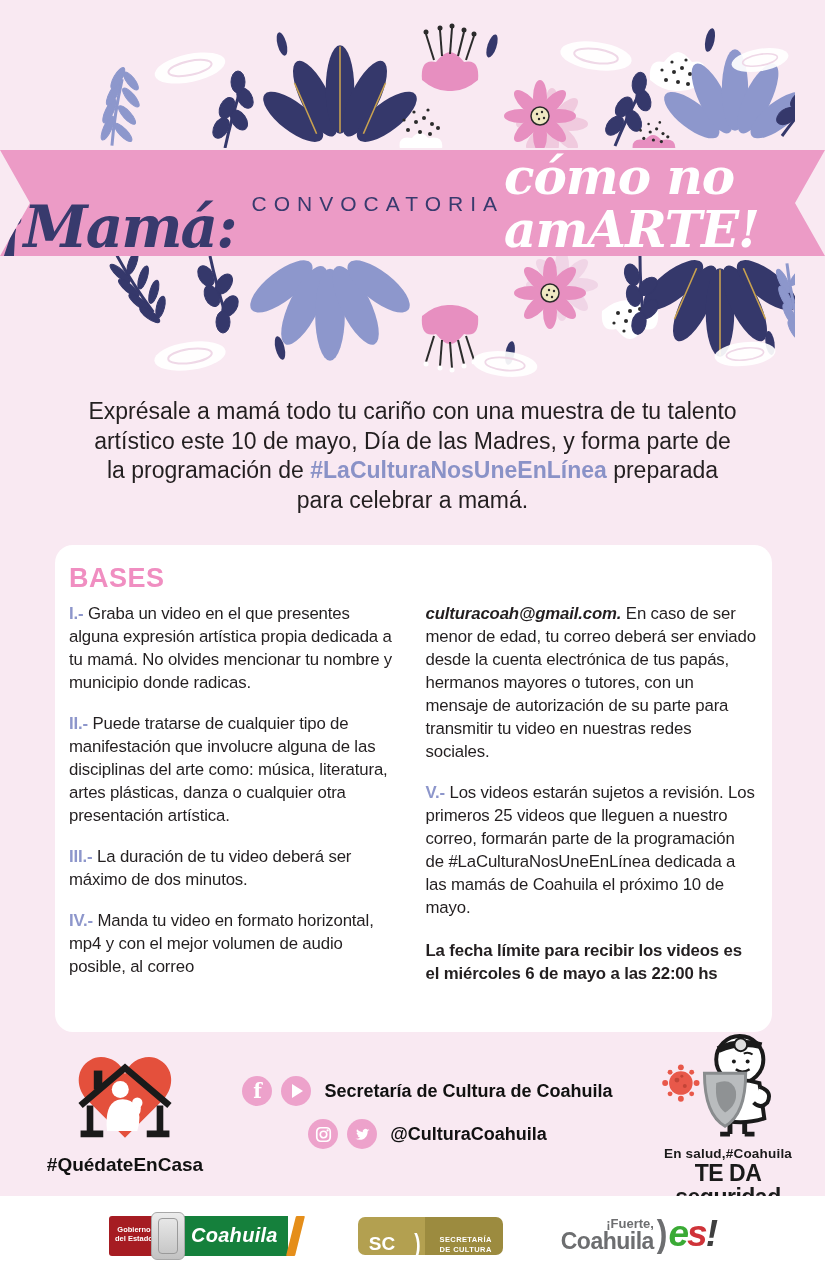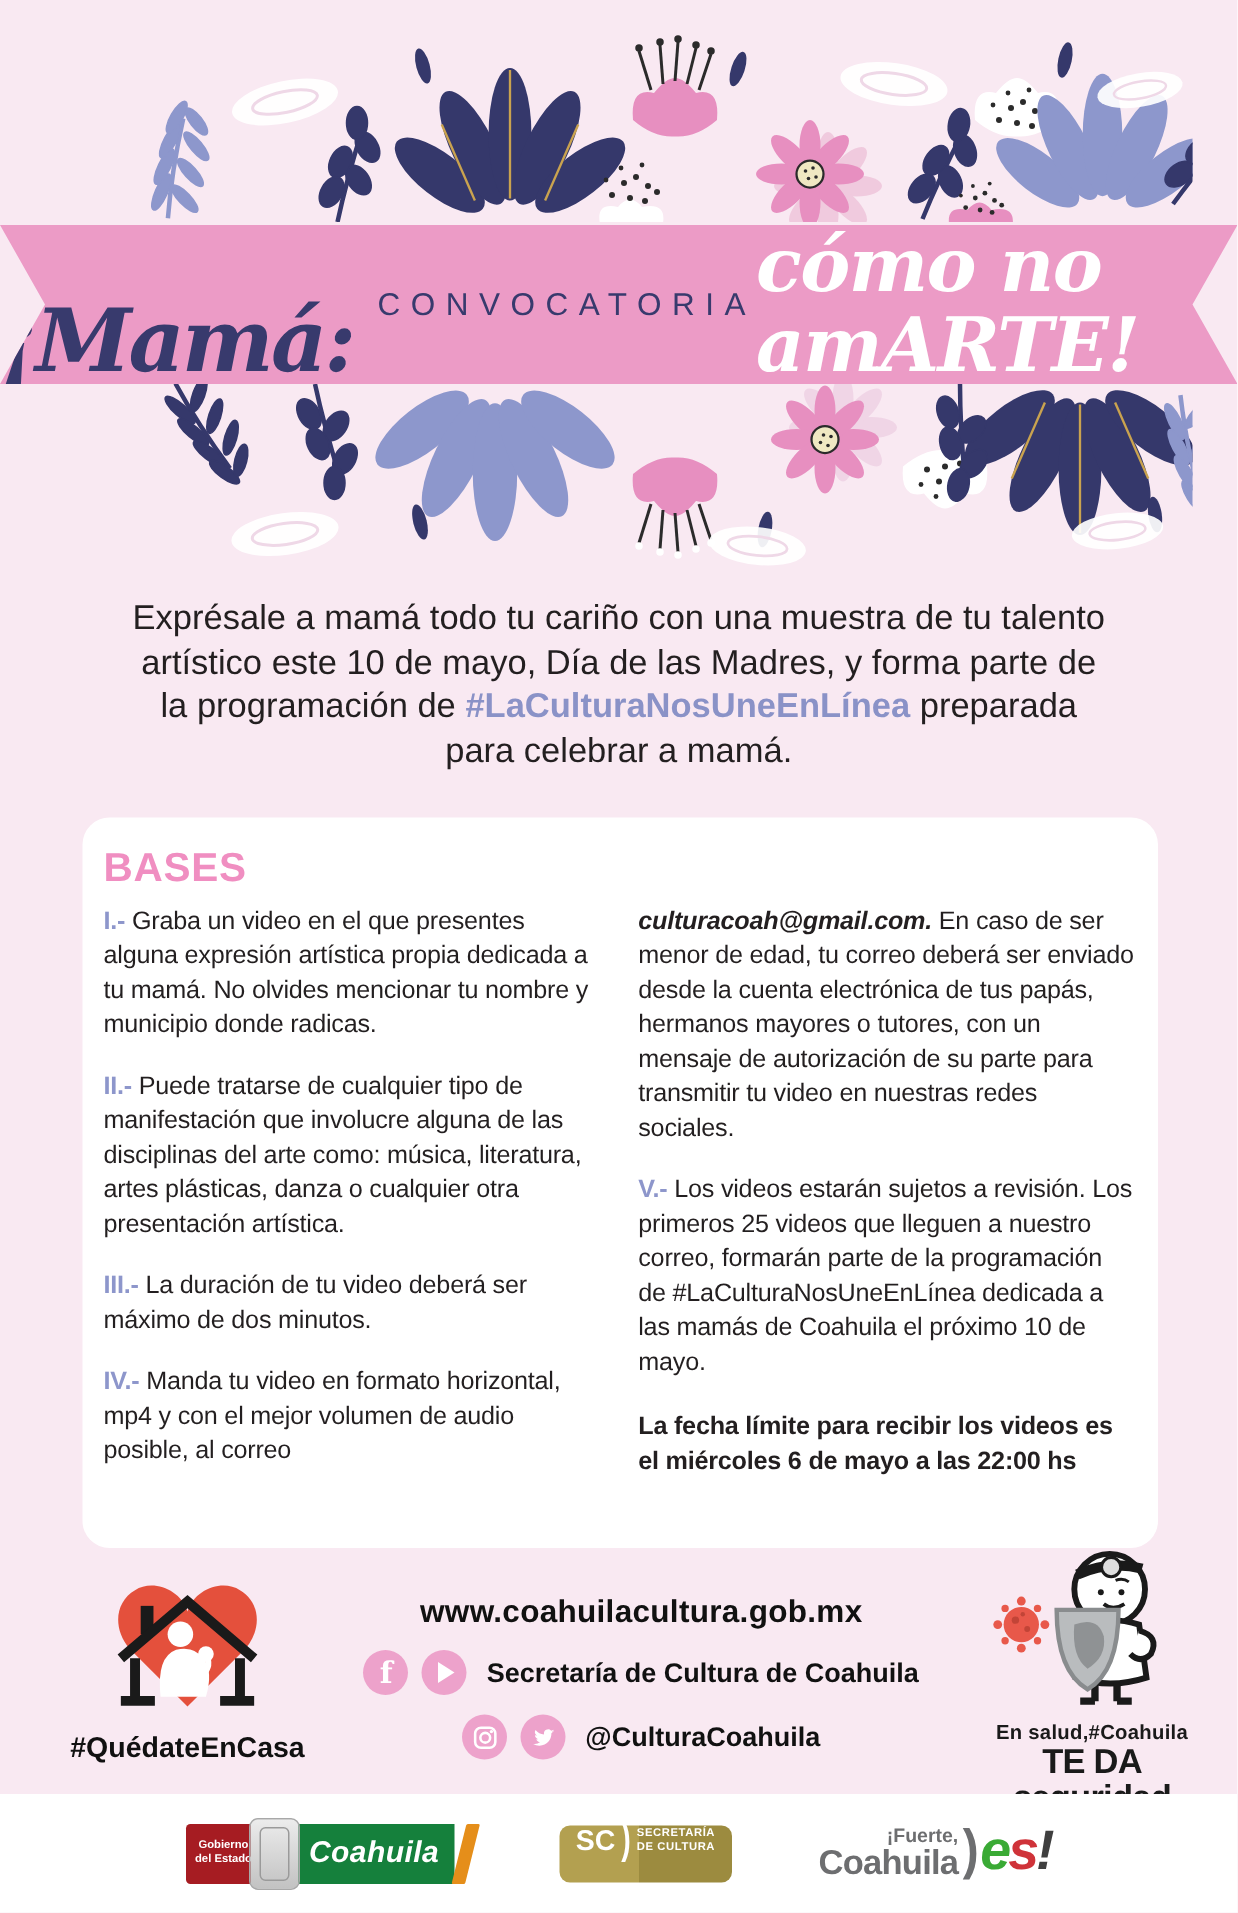--- a/index.html
+++ b/index.html
@@ -66,22 +66,22 @@
   .gov-logo{display:flex;align-items:stretch;height:40px;}
   .gov-red{background:#a61c22;color:#fff;font-size:7.5px;font-weight:bold;line-height:1.2;
            padding:9px 5px 11px 6px;border-radius:3px 0 0 3px;text-align:center;}
   .gov-shield{width:32px;height:46px;align-self:center;background:linear-gradient(#ececec,#c2c2c2);
               border:1px solid #a8a8a8;border-radius:6px;margin:0 -7px;position:relative;z-index:1;}
   .gov-shield::after{content:"";position:absolute;inset:5px 6px;border:1px solid #9a9a9a;border-radius:4px;}
   .gov-green{background:#15803c;color:#fff;font-weight:800;font-style:italic;font-size:20px;
              display:flex;align-items:center;padding:0 10px 0 13px;letter-spacing:0.3px;}
   .gov-slash{width:9px;background:#e58e1a;margin-left:3px;transform:skewX(-14deg);border-radius:1px;}
 
-  .sc-logo{display:flex;align-items:flex-start;background:linear-gradient(90deg,#b3a050 0 46%,#9c8b3f 46%);
-           border-radius:7px;padding:0 11px;height:38px;color:#fff;gap:4px;}
+  .sc-logo{display:flex;align-items:flex-end;background:linear-gradient(90deg,#b3a050 0 46%,#9c8b3f 46%);
+           border-radius:7px;padding:0 11px;height:38px;color:#fff;gap:19px;}
   .sc-abbr{font-weight:800;font-size:19px;}
   .sc-paren{font-size:19px;font-weight:bold;transform:scaleY(1.5);}
   .sc-name{display:flex;flex-direction:column;font-size:7.5px;font-weight:bold;
            letter-spacing:0.4px;line-height:1.3;}
 
   .fuerte-logo{display:flex;align-items:center;}
   .fuerte-left{display:flex;flex-direction:column;align-items:flex-end;}
   .fuerte-top{font-size:13px;color:#6d6e70;font-weight:bold;margin-bottom:-3px;}
   .fuerte-name{font-size:23px;color:#6d6e70;font-weight:800;letter-spacing:-0.5px;}
   .fuerte-paren{font-size:32px;color:#6d6e70;font-weight:bold;margin:0 1px 4px 3px;transform:scaleY(1.15);}
@@ -341,21 +341,20 @@
       <path d="M28 93 L52 93 M98 93 L122 93" stroke="#1a1a1a" stroke-width="7"></path>
       <circle cx="70" cy="46" r="9" fill="#ffffff"></circle>
       <path d="M56 90 Q53 62 67 57 Q80 54 87 64 Q93 73 88 90 Z" fill="#ffffff"></path>
       <circle cx="88" cy="60" r="5.5" fill="#ffffff"></circle>
       <path d="M84 76 Q92 70 89 62" fill="none" stroke="#ffffff" stroke-width="4" stroke-linecap="round"></path>
     </svg>
     <div class="quedate-label"><span class="light">#Quédate</span><span class="bold">EnCasa</span></div>
   </div>
 
   <div class="footer-center">
-    <div class="website">www.coahuilacultura.gob.mx</div>
     <div class="social-row">
       <span class="icon-circle">
           <span class="fb-f">f</span>
         </span>
       <span class="icon-circle">
           <span class="yt-play"></span>
         </span>
       <span class="social-label">Secretaría de Cultura de Coahuila</span>
     </div>
     <div class="social-row">

